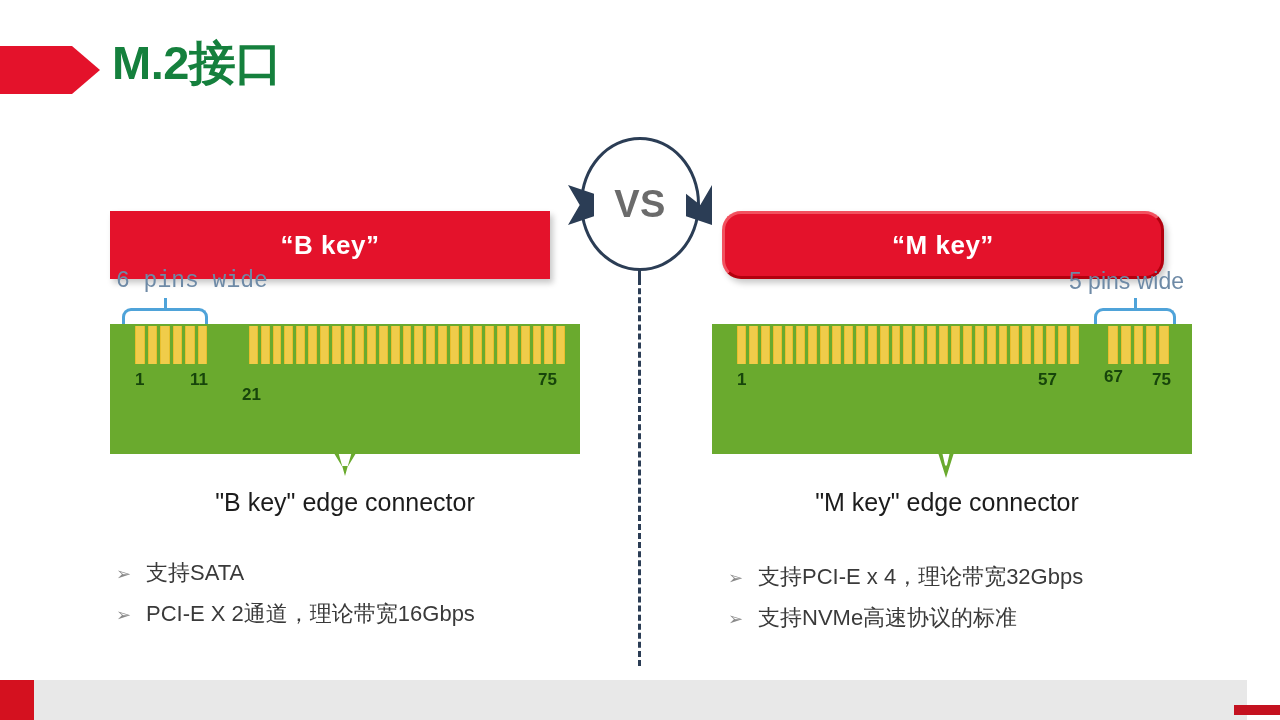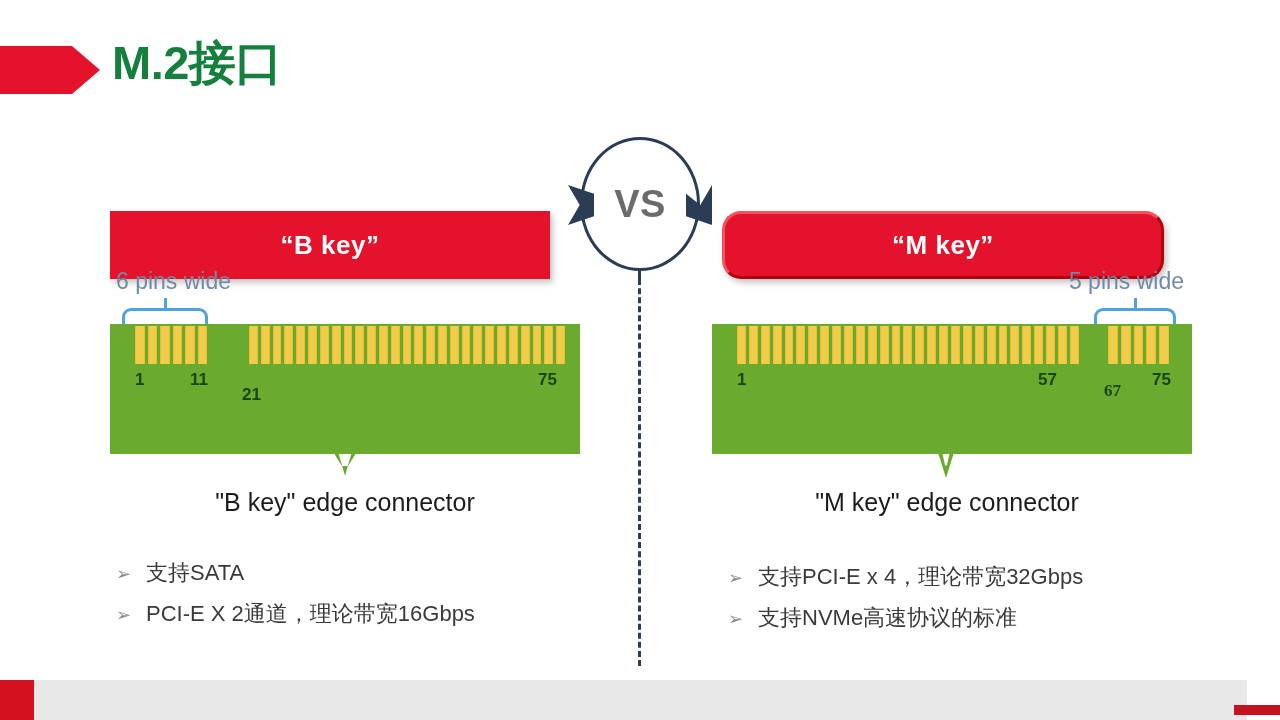--- a/index.html
+++ b/index.html
@@ -254,21 +254,21 @@
     <div class="vs-circle"></div>
     <div class="vs-chev l"></div>
     <div class="vs-chev r"></div>
     <div class="vs-label">VS</div>
   </div>
 
   <div class="divider-stub"></div>
   <div class="divider"></div>
 
   <div class="diagram left">
-    <div class="pins-label" style="left:6px;">6 pins wide</div>
+    <div class="pins-label" style="left:6px;font-family:Liberation Mono, monospace;">6 pins wide</div>
     <div class="brace" style="left:12px; top:46px; width:86px;"></div>
     <div class="brace-tick" style="left:54px; top:36px;"></div>
 
     <div class="board board-main" style="top:62px; height:130px;"></div>
     <div class="notch-v" style="left:212px; top:188px;"></div>
 
     <div class="pinbank" style="left:22px; top:62px; width:78px;">
       <div class="pin"></div>
       <div class="pin"></div>
       <div class="pin"></div>
@@ -356,21 +356,21 @@
     <div class="pinbank" style="left:393px; top:62px; width:67px;">
       <div class="pin"></div>
       <div class="pin"></div>
       <div class="pin"></div>
       <div class="pin"></div>
       <div class="pin"></div>
     </div>
 
     <div class="pin-num" style="left:25px;  top:108px;">1</div>
     <div class="pin-num" style="left:326px; top:108px;text-align:right;">57</div>
-    <div class="pin-num" style="left:392px; top:119px;font-family:Liberation Serif, serif;">67</div>
+    <div class="pin-num" style="left:392px; top:105px;">67</div>
     <div class="pin-num" style="left:440px; top:108px;">75</div>
 
     <div class="connector-caption" style="left:0; top:226px; width:470px;">"M key" edge connector</div>
   </div>
 
   <div class="bullets left">
     <div class="bullet-row">
       <span class="bullet-mark">➢</span>
       <span>支持SATA</span>
     </div>

